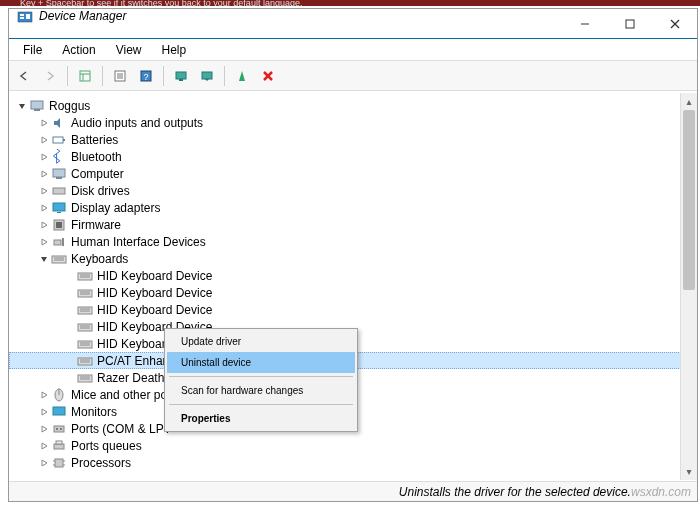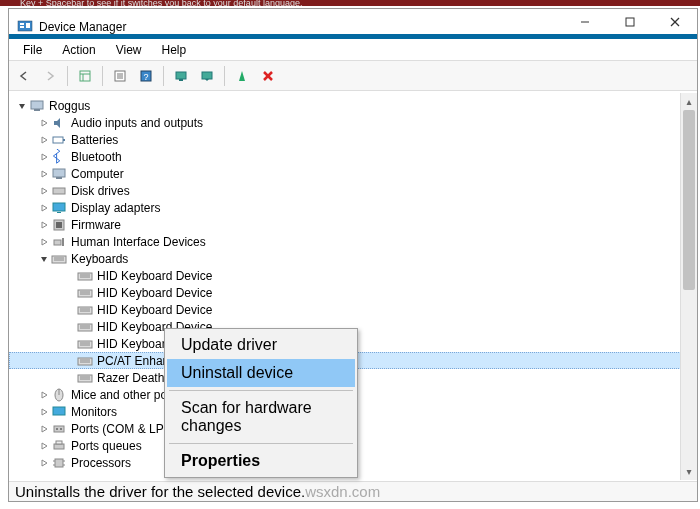--- a/index.html
+++ b/index.html
@@ -18,23 +18,24 @@
     left: 8px; top: 8px;
     width: 690px; height: 494px;
     border: 1px solid #999;
     background: #fff;
     display: flex;
     flex-direction: column;
   }
   .titlebar {
     height: 30px;
     display: flex;
-    align-items: flex-end;
-    border-bottom: 5px solid #0369a1;
+    align-items: flex-start;
+    border-bottom: 1px solid #0369a1;
     padding-left: 8px;
+    font-style: italic;
   }
   .titlebar .app-icon {
     width: 16px; height: 16px;
     margin-right: 6px;
     display: inline-flex;
   }
   .title-text { flex: 0 0 auto; }
   .title-spacer { flex: 1; }
   .win-controls { display: flex; height: 100%; }
   .win-btn {
@@ -101,38 +102,39 @@
     background: #cde8ff;
     outline: 1px dotted #7aa7d8;
     outline-offset: -1px;
   }
   .statusbar {
     height: 20px;
     border-top: 1px solid #ddd;
     display: flex;
     align-items: center;
     padding: 0 6px;
-    font-size: 15px;
+    font-size: 12px;
     background: #f7f7f7;
-    justify-content: flex-start;
+    justify-content: flex-end;
+    font-style: italic;
   }
   .context-menu {
     position: absolute;
     left: 164px;
     top: 328px;
     width: 194px;
     background: #f2f2f2;
     border: 1px solid #a0a0a0;
     box-shadow: 2px 2px 4px rgba(0,0,0,0.25);
     padding: 2px;
     z-index: 10;
   }
   .ctx-item {
     padding: 5px 14px;
-    font-size: 16px;
+    font-size: 10px;
   }
   .ctx-item.highlight {
     background: #90c8f6;
   }
   .ctx-sep {
     height: 1px;
     background: #c0c0c0;
     margin: 3px 2px;
   }
   .bold { font-weight: 600; }

